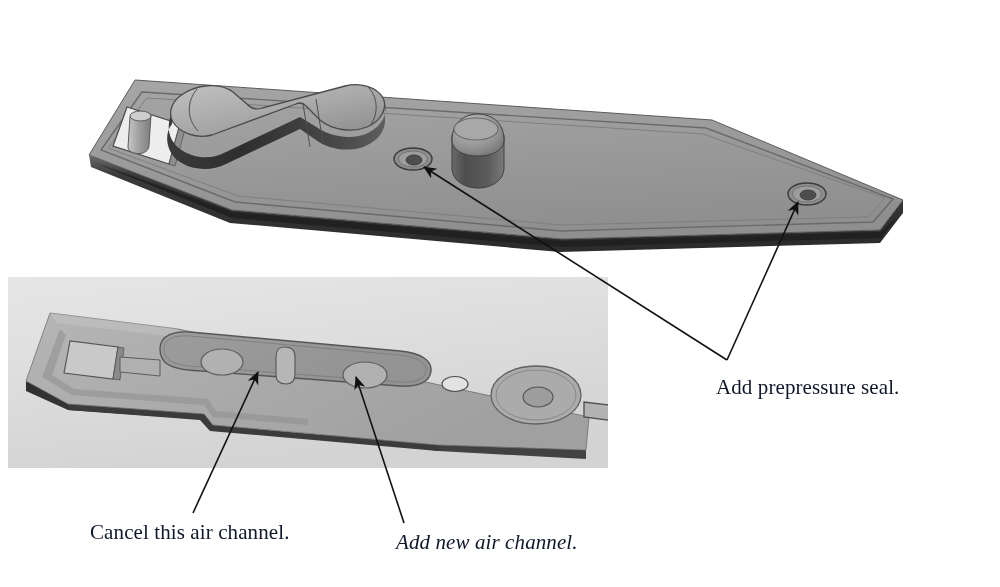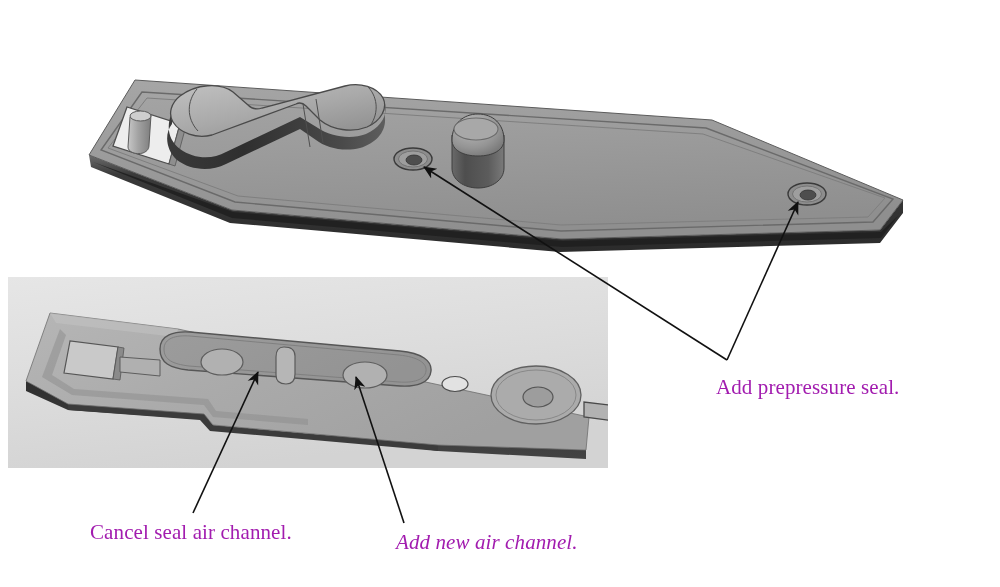--- a/index.html
+++ b/index.html
@@ -23,21 +23,21 @@
     background: #ffffff;
   }
   .layer {
     position: absolute;
     left: 0; top: 0;
     width: 1000px;
     height: 587px;
   }
   .callout {
     position: absolute;
-    color: #a21caf;
+    color: #0f172a;
     font-family: "Liberation Serif", "DejaVu Serif", serif;
     font-size: 21px;
     line-height: 1.1;
     white-space: nowrap;
     letter-spacing: 0.1px;
   }
   #label-prepressure { left: 716px; top: 376px; }
   #label-cancel      { left: 90px;  top: 521px; }
   #label-addnew      { left: 396px; top: 531px; font-style: italic; }
   .inset-frame {
@@ -239,17 +239,17 @@
     <line x1="727" y1="360" x2="424" y2="167" stroke="#111111" stroke-width="1.6" marker-end="url(#arrowHead)"></line>
     <line x1="727" y1="360" x2="798" y2="202" stroke="#111111" stroke-width="1.6" marker-end="url(#arrowHead)"></line>
 
     <line x1="193" y1="513" x2="258" y2="372" stroke="#111111" stroke-width="1.6" marker-end="url(#arrowHead)"></line>
 
     <line x1="404" y1="523" x2="356" y2="377" stroke="#111111" stroke-width="1.6" marker-end="url(#arrowHead)"></line>
   </svg>
 
   <div class="callout" id="label-prepressure">Add prepressure seal.</div>
 
-  <div class="callout" id="label-cancel">Cancel seal air channel.</div>
+  <div class="callout" id="label-cancel">Cancel this air channel.</div>
 
   <div class="callout" id="label-addnew">Add new air channel.</div>
 
 </div>
 
 </body></html>

